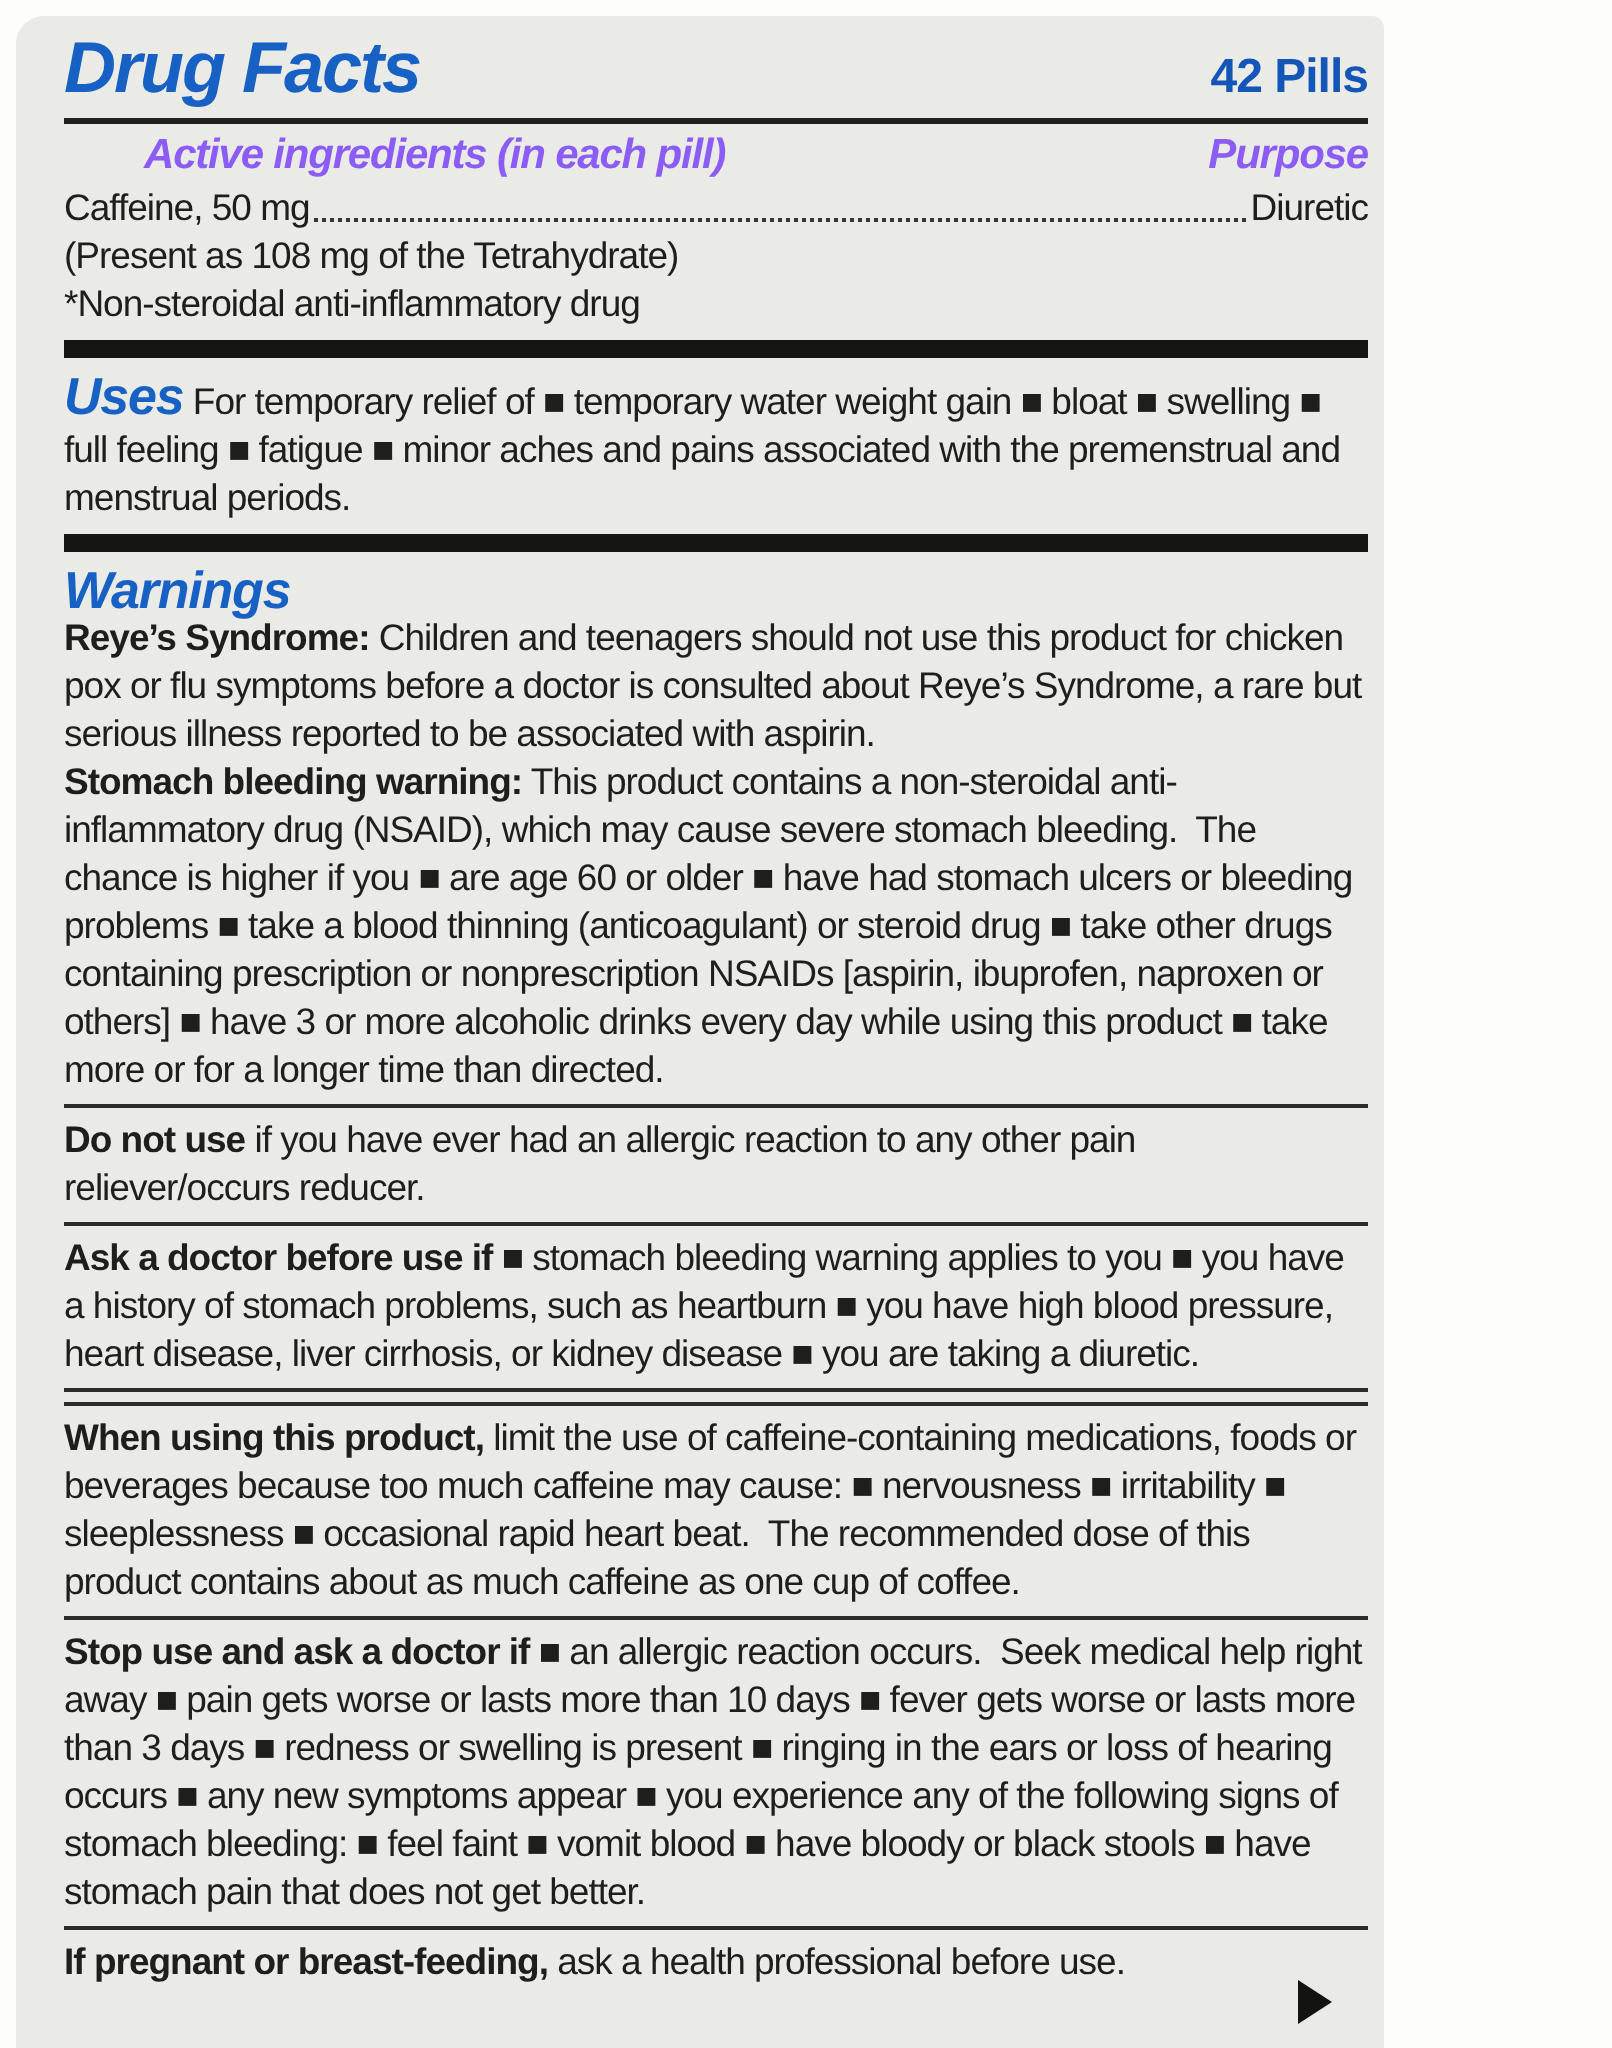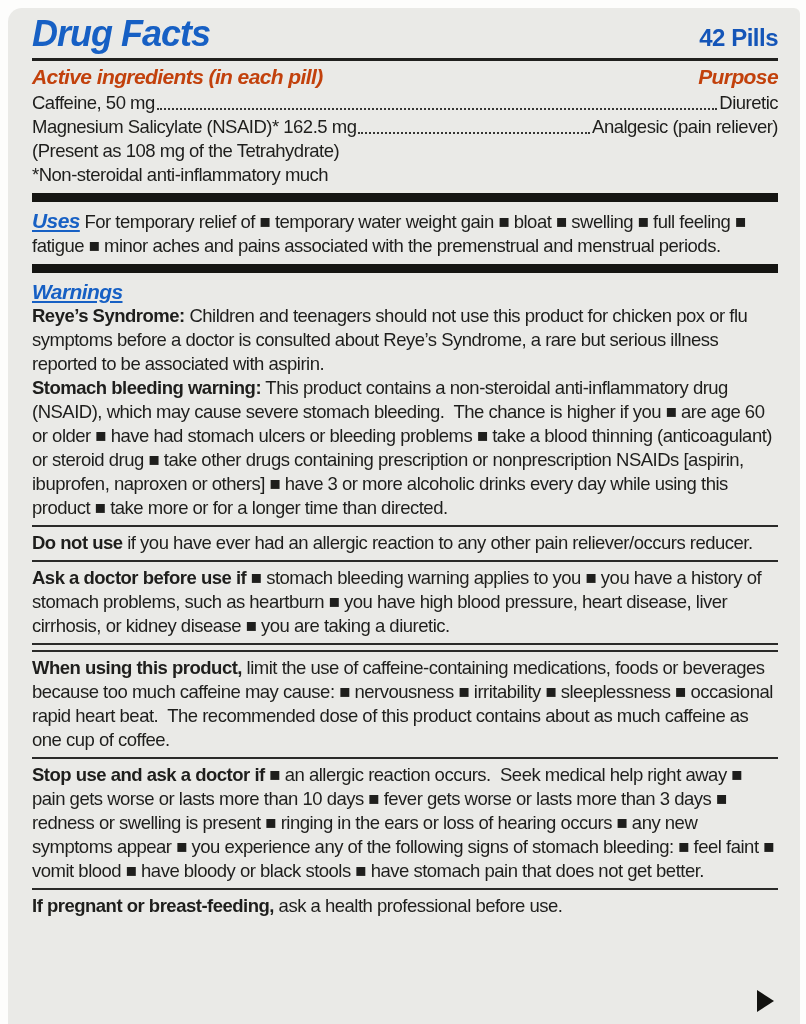--- a/index.html
+++ b/index.html
@@ -4,48 +4,48 @@
 <style>
   * { box-sizing: border-box; margin: 0; padding: 0; }
   html, body { width: 806px; height: 1024px; }
   body {
     background: #fdfdfc;
     font-family: "Liberation Sans", sans-serif;
     color: #1e1e1c;
     overflow: hidden;
   }
   .label {
-    width: 792px;
+    width: 684px;
     height: 1016px;
     margin: 8px 6px 0 8px;
     background: #eaeae7;
     border-radius: 14px 6px 0 0;
-    padding: 10px 22px 10px 24px;
+    padding: 10px 8px 10px 24px;
     position: relative;
     font-size: 18.5px;
     line-height: 24px;
     letter-spacing: -0.5px;
     overflow: hidden;
   }
   .hdr { display: flex; justify-content: space-between; align-items: baseline; margin: 4px 0 8px 0; }
   .title { color: #1760c4; font-size: 36px; font-weight: bold; font-style: italic; letter-spacing: -1px; }
   .pills { color: #1455b8; font-size: 24px; font-weight: bold; letter-spacing: -0.5px; }
   .rule-med { height: 3px; background: #20201e; margin-bottom: 4px; }
   .rule-thin { height: 2px; background: #2b2b29; margin: 5px 0 4px 0; }
   .bar { height: 9px; background: #151512; margin: 6px 0 7px 0; }
   .heads { display: flex; justify-content: space-between; align-items: baseline; margin: 2px 0 2px 0; }
-  .h-blue { color: #c2410c; font-weight: bold; font-style: italic; font-size: 21px; letter-spacing: -0.6px; }
+  .h-blue { color: #8b5cf6; font-weight: bold; font-style: italic; font-size: 21px; letter-spacing: -0.6px; margin-left: 40px; }
   .ing-row { display: flex; align-items: flex-end; }
   .ing-name, .ing-purpose { white-space: nowrap; text-align: center; }
   .ing-dots { flex: 1; border-bottom: 2.4px dotted #363634; margin: 0 2px; position: relative; top: -5px; min-width: 12px; }
   .note { }
   .para { margin: 0; }
   .lead { font-weight: bold; }
   .btxt { white-space: pre-wrap; }
-  .uses-lead, .warn-head { color: #1760c4; font-weight: bold; font-style: italic; font-size: 21px; letter-spacing: -0.6px; text-decoration: underline; }
+  .uses-lead, .warn-head { color: #1760c4; font-weight: bold; font-style: italic; font-size: 26px; letter-spacing: -0.6px; }
   .warn-head { display: block; margin-bottom: 0; }
   .sect { }
   .arrow {
     position: absolute;
     right: 26px;
     bottom: 12px;
     width: 0; height: 0;
     border-top: 11px solid transparent;
     border-bottom: 11px solid transparent;
     border-left: 17px solid #131310;
@@ -65,27 +65,22 @@
   <div>
     <div class="heads">
       <span class="h-blue">Active ingredients (in each pill)</span>
       <span class="h-blue">Purpose</span>
     </div>
     <div class="ing-row">
       <span class="ing-name">Caffeine, 50 mg</span>
       <span class="ing-dots"></span>
       <span class="ing-purpose">Diuretic</span>
     </div>
-    <div class="ing-row">
-      <span class="ing-name">Magnesium Salicylate (NSAID)* 162.5 mg</span>
-      <span class="ing-dots"></span>
-      <span class="ing-purpose">Analgesic (pain reliever)</span>
-    </div>
     <div class="note">(Present as 108 mg of the Tetrahydrate)</div>
-    <div class="note">*Non-steroidal anti-inflammatory much</div>
+    <div class="note">*Non-steroidal anti-inflammatory drug</div>
   </div>
 
   <div class="bar"></div>
 
   <p class="para"><span class="uses-lead">Uses</span><span class="btxt"> For temporary relief of ■ temporary water weight gain ■ bloat ■ swelling ■ full feeling ■ fatigue ■ minor aches and pains associated with the premenstrual and menstrual periods.</span></p>
 
   <div class="bar"></div>
 
   <div>
     <span class="warn-head">Warnings</span>

